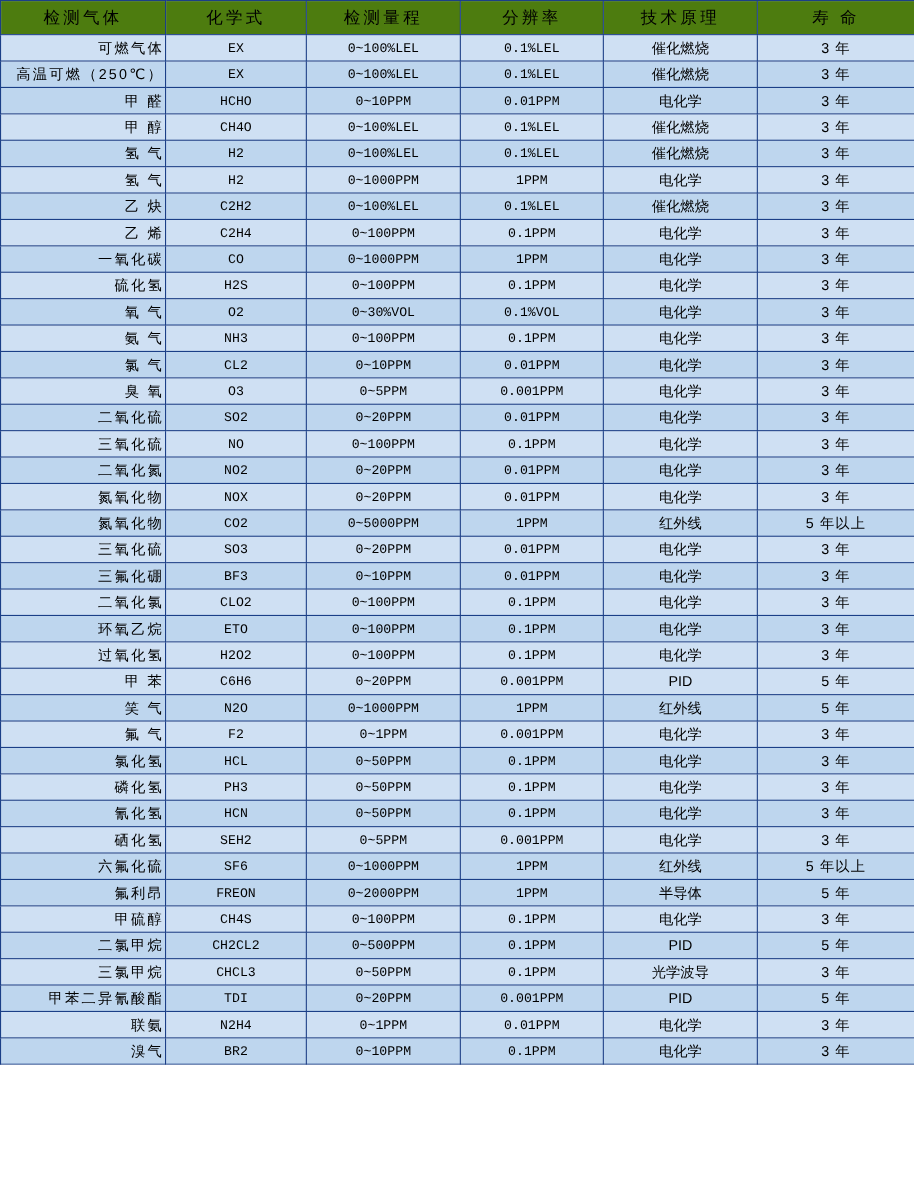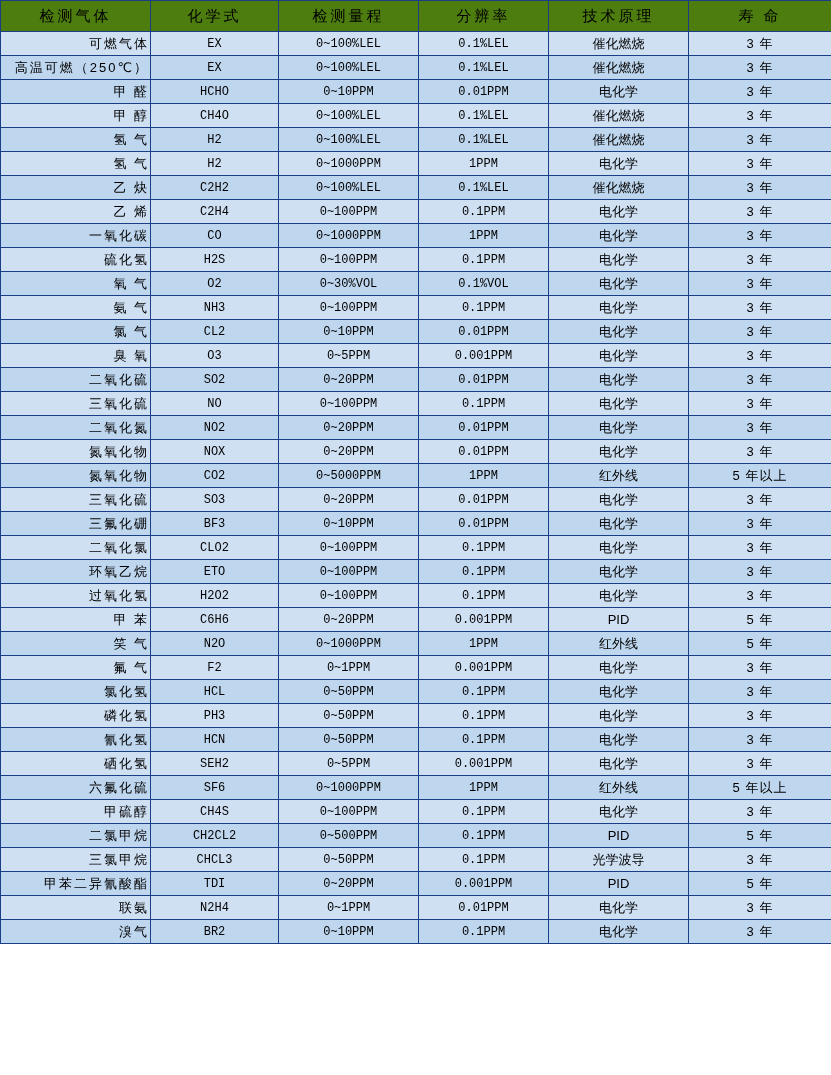--- a/index.html
+++ b/index.html
@@ -336,20 +336,28 @@
         <td class="life">3 年</td>
       </tr>
       <tr class="even">
         <td class="name">六氟化硫</td>
         <td class="formula">SF6</td>
         <td class="range">0~1000PPM</td>
         <td class="res">1PPM</td>
         <td class="principle">红外线</td>
         <td class="life">5 年以上</td>
       </tr>
+      <tr class="even">
+        <td class="name">氟利昂</td>
+        <td class="formula">FREON</td>
+        <td class="range">0~2000PPM</td>
+        <td class="res">1PPM</td>
+        <td class="principle">半导体</td>
+        <td class="life">5 年</td>
+      </tr>
       <tr class="odd">
         <td class="name">甲硫醇</td>
         <td class="formula">CH4S</td>
         <td class="range">0~100PPM</td>
         <td class="res">0.1PPM</td>
         <td class="principle">电化学</td>
         <td class="life">3 年</td>
       </tr>
       <tr class="even">
         <td class="name">二氯甲烷</td>

